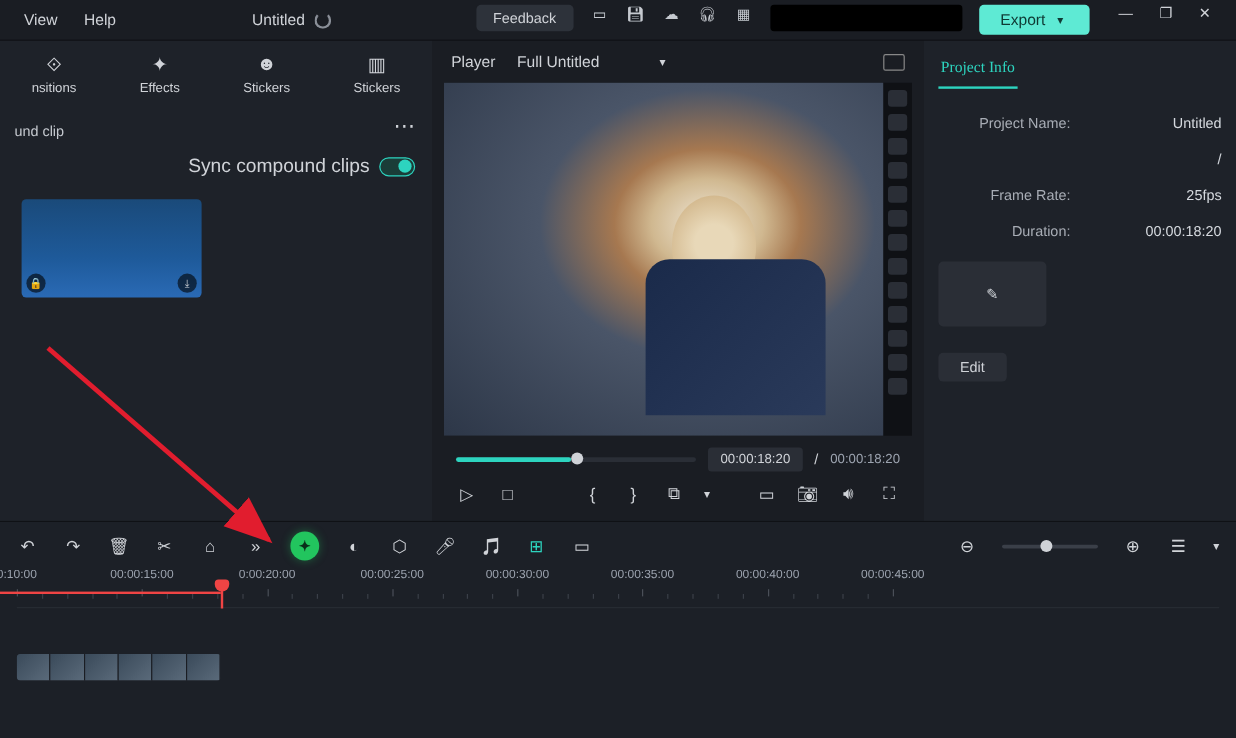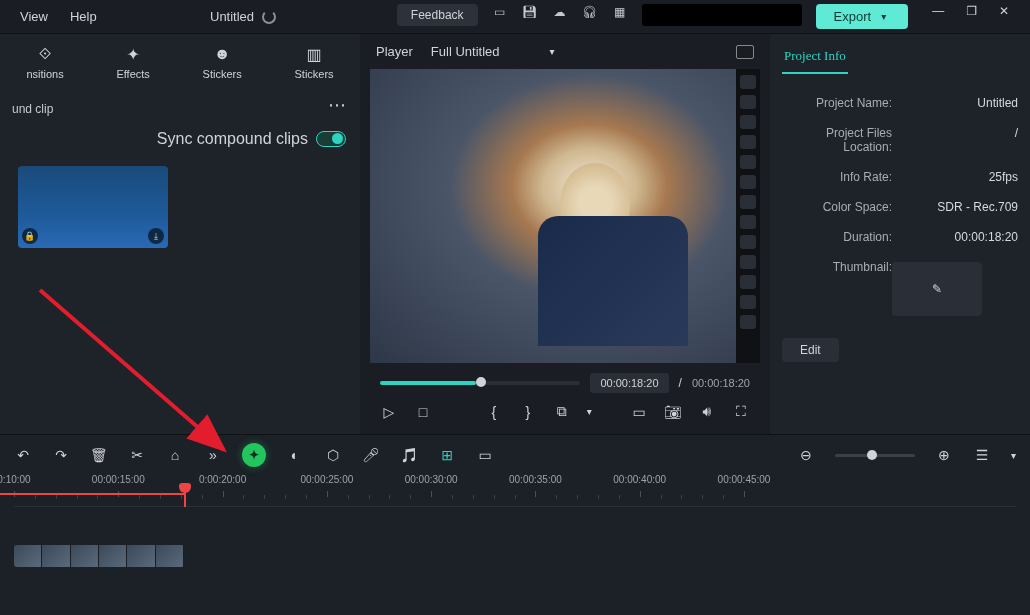--- a/index.html
+++ b/index.html
@@ -224,37 +224,31 @@
   </div>
 
   <div class="right-panel">
     <span class="info-tab">Project Info</span>
     <div class="info-rows">
       <div class="info-row">
           <span class="k">Project Name:</span>
           <span class="v">Untitled</span>
         </div>
       <div class="info-row">
-          <span class="k">Project Files Location:</span>
           <span class="v">/</span>
         </div>
       <div class="info-row">
-          <span class="k">Info Rate:</span>
+          <span class="k">Frame Rate:</span>
           <span class="v">25fps</span>
-        </div>
-      <div class="info-row">
-          <span class="k">Color Space:</span>
-          <span class="v">SDR - Rec.709</span>
         </div>
       <div class="info-row">
           <span class="k">Duration:</span>
           <span class="v">00:00:18:20</span>
         </div>
       <div class="info-row">
-          <span class="k">Thumbnail:</span>
           <span class="v">
             <div class="thumb-box">
               <span class="pen">✎</span>
             </div>
           </span>
         </div>
     </div>
     <span class="edit-btn">Edit</span>
   </div>
 

